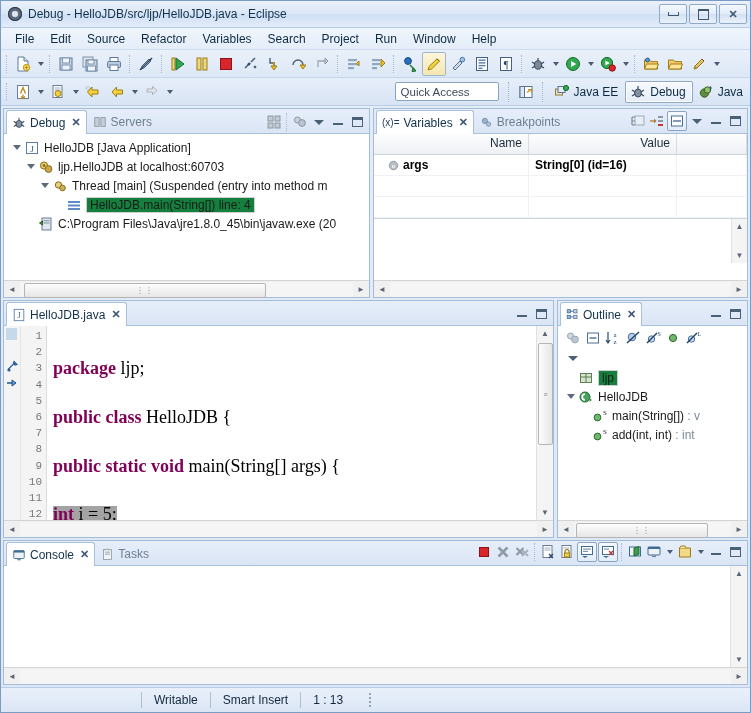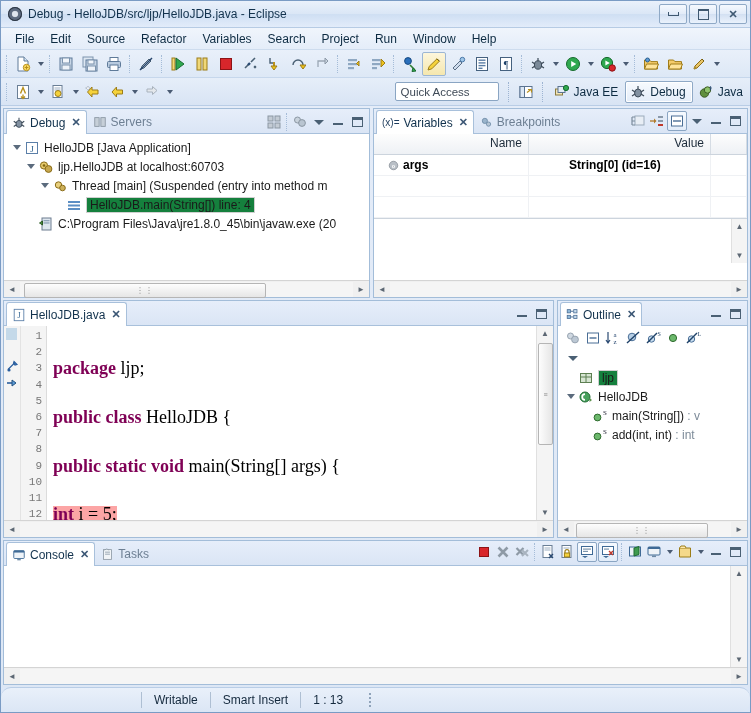--- a/index.html
+++ b/index.html
@@ -353,21 +353,21 @@
     text-align:right;
   }
   .var-row { display:flex; height:20px; border-bottom:1px solid #eff1f4;font-weight:bold; }
   .var-row .vc {
     padding: 2px 6px;
     border-right: 1px solid #eff1f4;
     box-sizing: border-box;
     display:flex; align-items:center; gap:4px;
   }
   .var-col-name { width: 155px; }
-  .var-col-val  { width: 148px; margin-left: 34px; }
+  .var-col-val  { width: 148px; }
   .var-col-rest { flex: 1; }
   .var-detail {
     position:absolute; left:0; right:0; bottom:17px; height:44px;
     border-top:1px solid #ccd4dd; background:#fff;
   }
 
   
   .editor-wrap { flex:1; display:flex; position:relative; min-height:0; background:#fff; }
   .ruler-left {
     width: 16px; background:#f4f4f4; border-right:1px solid #e3e3e3;
@@ -385,21 +385,21 @@
   .gutter div { height:16.2px; line-height:16.2px; position:relative;}
   .code {
     flex:1; padding: 2px 0 9px 6px;
     font-family:Liberation Serif, serif; font-size:18px;
     line-height:16.2px; white-space:pre; overflow:hidden; position:relative;
   }
   .code .ln { height:16.2px; }
   .kw { color:#7f0055; font-weight:bold; }
   .ty { color:#000; }
   .num{ color:#000; }
-  .hl-line { background:#fca5a5; display:inline-block; }
+  .hl-line { background:#a3a3a3; display:inline-block; }
   .editor-vscroll {
     width:16px; background:#f4f4f4; border-left:1px solid #e0e0e0;
     flex:none; display:flex;flex-direction:column;align-items:center;
   }
 
   
   .outline-tb {
     height:24px; display:flex; align-items:center; gap:2px;
     padding-left:6px; border-bottom:none; flex:none;
   }
@@ -413,21 +413,20 @@
   .console-out { flex:1; background:#fff; position:relative; min-height:0;}
 
   
   .statusbar {
     height: 24px;
     background: linear-gradient(to bottom,#e9f0fa,#dbe6f5);
     border-top:1px solid #b9cde6;
     display:flex; align-items:center;
     font-size:12px; color:#14293d;
     flex:none;
-    border-radius:10px;
   }
   .sb-sep { width:1px; height:16px; background:#aebfd3; margin:0 0; flex:none;}
   .sb-cell { padding: 0 12px; white-space:nowrap; }
   .sb-spacer { width: 140px; flex:none; }
   .sb-dots { width:2px;height:14px; margin-left:14px;
     background: repeating-linear-gradient(to bottom,#8fa3ba 0 2px,transparent 2px 4px);}
 </style>
 </head>
 <body>
 

